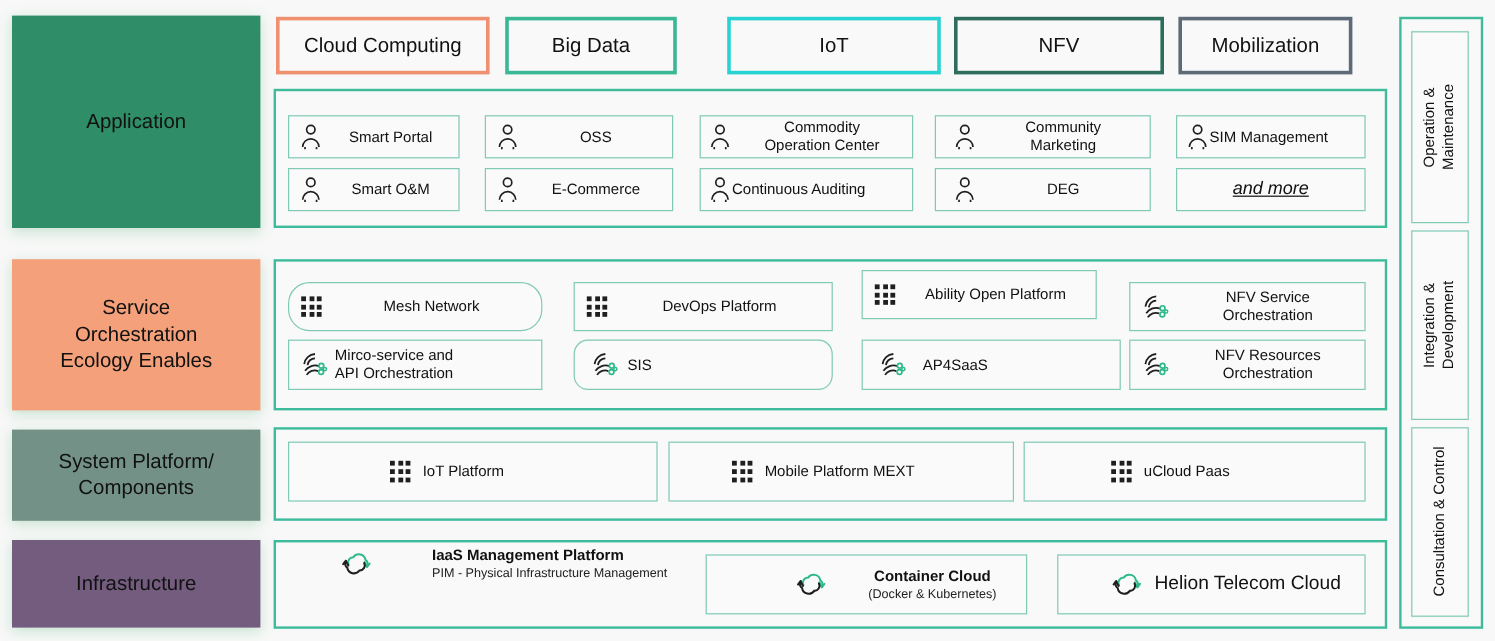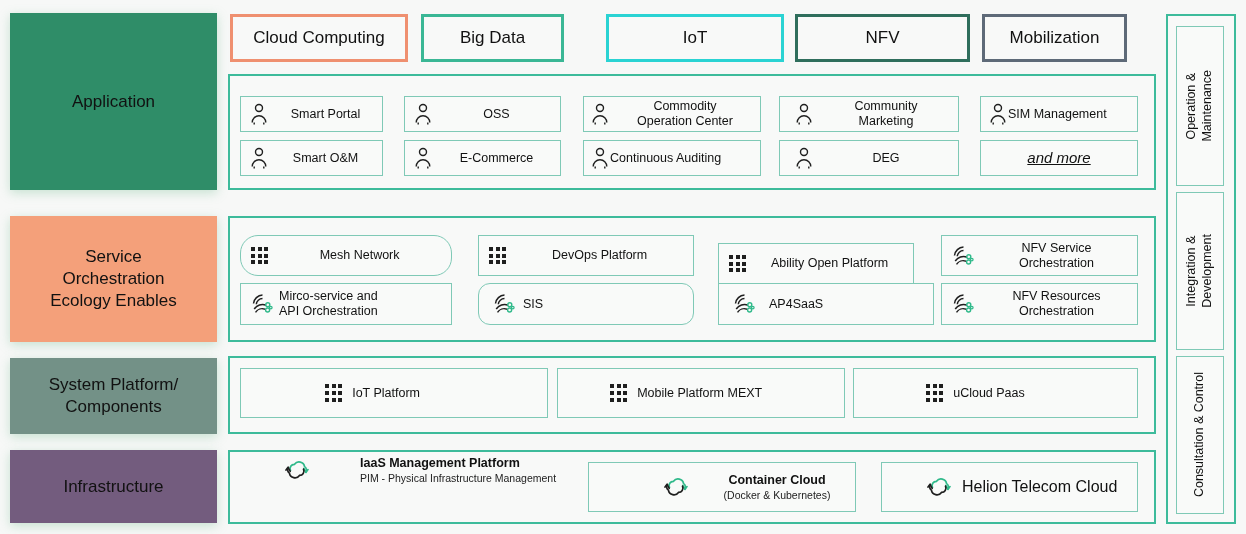--- a/index.html
+++ b/index.html
@@ -257,21 +257,21 @@
           <i></i>
           <i></i>
           <i></i>
           <i></i>
           <i></i>
         </span>
     </span>
     <span class="lbl">DevOps Platform</span>
   </div>
 
-  <div class="cell" style="left:718px;top:243px;width:196px;height:41px;">
+  <div class="cell" style="left:718px;top:225px;width:196px;height:41px;">
     <span class="ico" style="margin-left:10px;">
       <span class="dots">
           <i></i>
           <i></i>
           <i></i>
           <i></i>
           <i></i>
           <i></i>
           <i></i>
           <i></i>

